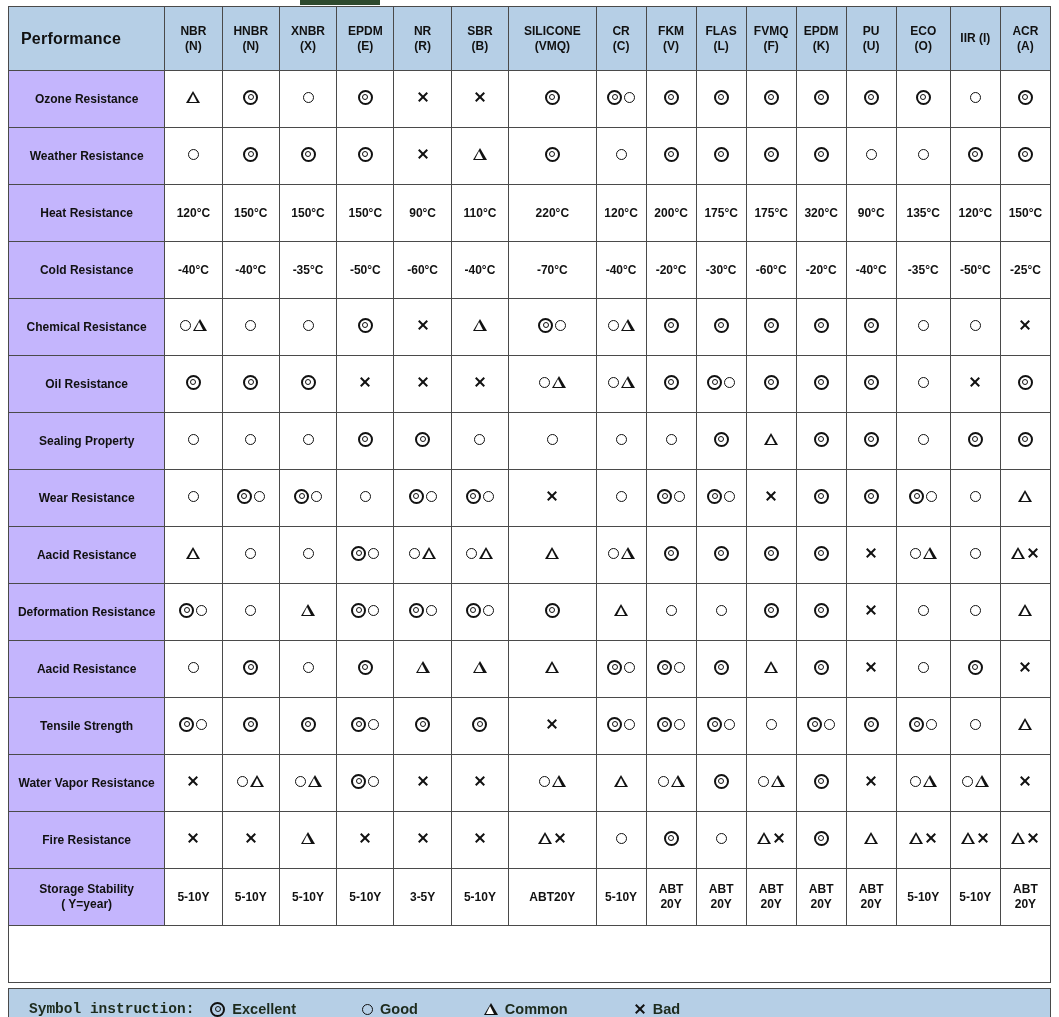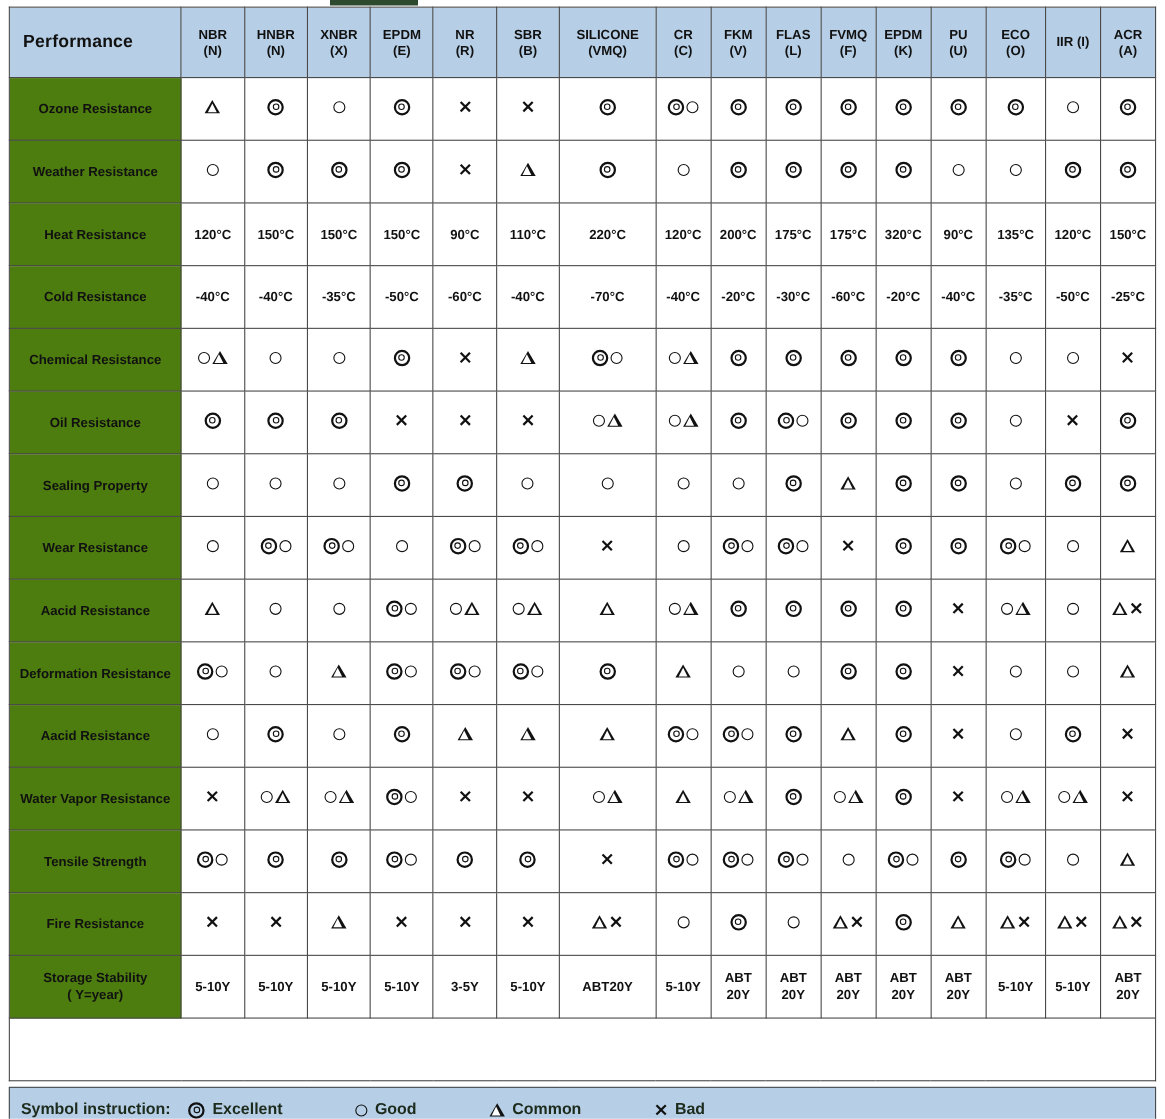--- a/index.html
+++ b/index.html
@@ -42,21 +42,21 @@
     height: 63px;
     color: #1d2b1d;
   }
   thead th.perf-head {
     text-align: left;
     padding-left: 12px;
     font-size: 16px;
     letter-spacing: .2px;
   }
   th.rowhead {
-    background: #4d7c0f;
+    background: #c4b5fd;
     text-align: left;
     padding: 4px 6px 4px 10px;
     font-weight: bold;
     font-size: 13.5px;
     color: #111111;
     line-height: 1.3;
   }
   tbody tr { height: 57px; }
   td.val {
     font-size: 12.5px;
@@ -137,21 +137,21 @@
     background: #b6cfe6;
     border: 1px solid #4a4a4a;
     box-sizing: border-box;
     height: 42px;
     display: flex;
     align-items: center;
     color: #1d2b1d;
     font-weight: bold;
     font-size: 14.5px;
   }
-  .legend .lbl { padding-left: 10px; }
+  .legend .lbl { padding-left: 20px; font-family: Liberation Mono, monospace; }
   .legend .entry {
     display: flex;
     align-items: center;
     gap: 7px;
   }
   .legend .e1 { margin-left: 16px; }
   .legend .e2 { margin-left: 66px; justify-content: flex-end; }
   .legend .e3 { margin-left: 66px; }
   .legend .e4 { margin-left: 66px; }
   .legend .s-exc, .legend .s-good, .legend .s-com, .legend .s-bad { flex: none; }
@@ -774,20 +774,78 @@
               <span class="s-good"></span>
             </span></td>
           <td class="val sym"><span class="symwrap">
               <span class="s-exc"></span>
             </span></td>
           <td class="val sym"><span class="symwrap">
               <span class="s-bad"></span>
             </span></td>
         </tr>
         <tr>
+          <th class="rowhead">Tensile Strength</th>
+          <td class="val sym"><span class="symwrap">
+              <span class="s-exc"></span>
+              <span class="s-good"></span>
+            </span></td>
+          <td class="val sym"><span class="symwrap">
+              <span class="s-exc"></span>
+            </span></td>
+          <td class="val sym"><span class="symwrap">
+              <span class="s-exc"></span>
+            </span></td>
+          <td class="val sym"><span class="symwrap">
+              <span class="s-exc"></span>
+              <span class="s-good"></span>
+            </span></td>
+          <td class="val sym"><span class="symwrap">
+              <span class="s-exc"></span>
+            </span></td>
+          <td class="val sym"><span class="symwrap">
+              <span class="s-exc"></span>
+            </span></td>
+          <td class="val sym"><span class="symwrap">
+              <span class="s-bad"></span>
+            </span></td>
+          <td class="val sym"><span class="symwrap">
+              <span class="s-exc"></span>
+              <span class="s-good"></span>
+            </span></td>
+          <td class="val sym"><span class="symwrap">
+              <span class="s-exc"></span>
+              <span class="s-good"></span>
+            </span></td>
+          <td class="val sym"><span class="symwrap">
+              <span class="s-exc"></span>
+              <span class="s-good"></span>
+            </span></td>
+          <td class="val sym"><span class="symwrap">
+              <span class="s-good"></span>
+            </span></td>
+          <td class="val sym"><span class="symwrap">
+              <span class="s-exc"></span>
+              <span class="s-good"></span>
+            </span></td>
+          <td class="val sym"><span class="symwrap">
+              <span class="s-exc"></span>
+            </span></td>
+          <td class="val sym"><span class="symwrap">
+              <span class="s-exc"></span>
+              <span class="s-good"></span>
+            </span></td>
+          <td class="val sym"><span class="symwrap">
+              <span class="s-good"></span>
+            </span></td>
+          <td class="val sym"><span class="symwrap">
+              <span class="s-com"></span>
+            </span></td>
+        </tr>
+        <tr>
           <th class="rowhead">Water Vapor Resistance</th>
           <td class="val sym"><span class="symwrap">
               <span class="s-bad"></span>
             </span></td>
           <td class="val sym"><span class="symwrap">
               <span class="s-good"></span>
               <span class="s-com"></span>
             </span></td>
           <td class="val sym"><span class="symwrap">
               <span class="s-good"></span>
@@ -830,78 +888,20 @@
           <td class="val sym"><span class="symwrap">
               <span class="s-good"></span>
               <span class="s-com"></span>
             </span></td>
           <td class="val sym"><span class="symwrap">
               <span class="s-good"></span>
               <span class="s-com"></span>
             </span></td>
           <td class="val sym"><span class="symwrap">
               <span class="s-bad"></span>
-            </span></td>
-        </tr>
-        <tr>
-          <th class="rowhead">Tensile Strength</th>
-          <td class="val sym"><span class="symwrap">
-              <span class="s-exc"></span>
-              <span class="s-good"></span>
-            </span></td>
-          <td class="val sym"><span class="symwrap">
-              <span class="s-exc"></span>
-            </span></td>
-          <td class="val sym"><span class="symwrap">
-              <span class="s-exc"></span>
-            </span></td>
-          <td class="val sym"><span class="symwrap">
-              <span class="s-exc"></span>
-              <span class="s-good"></span>
-            </span></td>
-          <td class="val sym"><span class="symwrap">
-              <span class="s-exc"></span>
-            </span></td>
-          <td class="val sym"><span class="symwrap">
-              <span class="s-exc"></span>
-            </span></td>
-          <td class="val sym"><span class="symwrap">
-              <span class="s-bad"></span>
-            </span></td>
-          <td class="val sym"><span class="symwrap">
-              <span class="s-exc"></span>
-              <span class="s-good"></span>
-            </span></td>
-          <td class="val sym"><span class="symwrap">
-              <span class="s-exc"></span>
-              <span class="s-good"></span>
-            </span></td>
-          <td class="val sym"><span class="symwrap">
-              <span class="s-exc"></span>
-              <span class="s-good"></span>
-            </span></td>
-          <td class="val sym"><span class="symwrap">
-              <span class="s-good"></span>
-            </span></td>
-          <td class="val sym"><span class="symwrap">
-              <span class="s-exc"></span>
-              <span class="s-good"></span>
-            </span></td>
-          <td class="val sym"><span class="symwrap">
-              <span class="s-exc"></span>
-            </span></td>
-          <td class="val sym"><span class="symwrap">
-              <span class="s-exc"></span>
-              <span class="s-good"></span>
-            </span></td>
-          <td class="val sym"><span class="symwrap">
-              <span class="s-good"></span>
-            </span></td>
-          <td class="val sym"><span class="symwrap">
-              <span class="s-com"></span>
             </span></td>
         </tr>
         <tr>
           <th class="rowhead">Fire Resistance</th>
           <td class="val sym"><span class="symwrap">
               <span class="s-bad"></span>
             </span></td>
           <td class="val sym"><span class="symwrap">
               <span class="s-bad"></span>
             </span></td>

